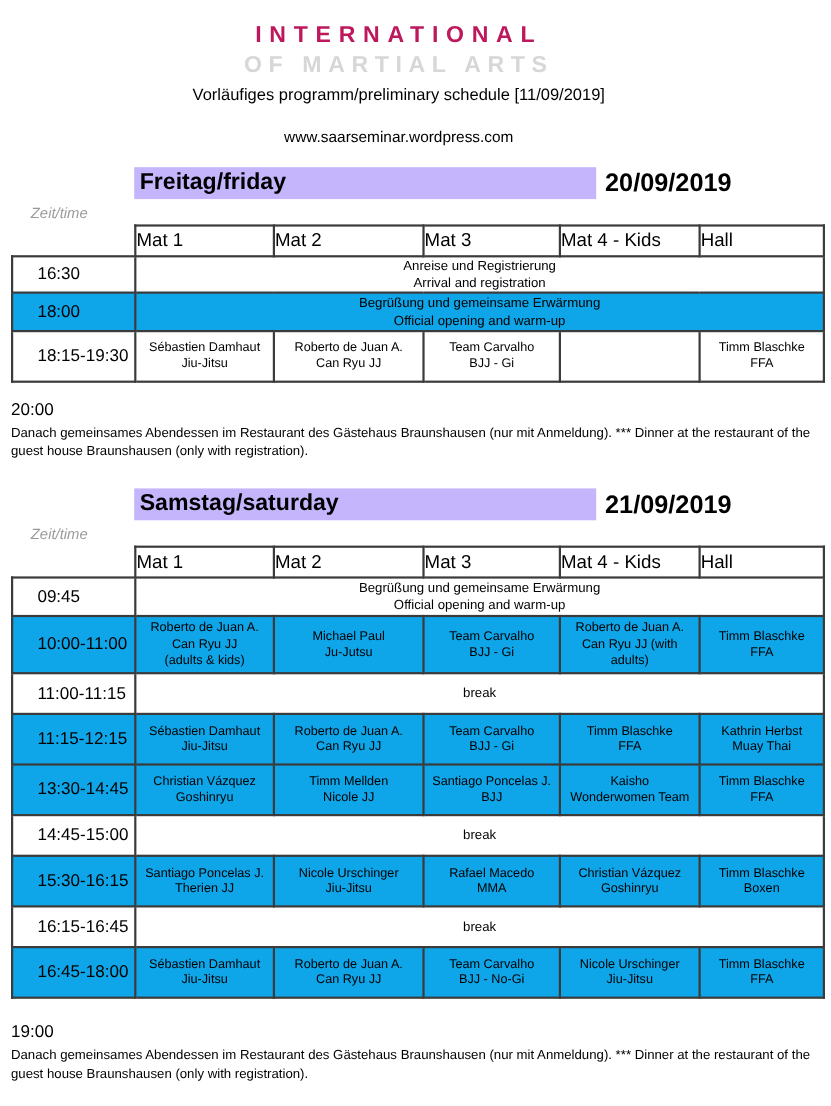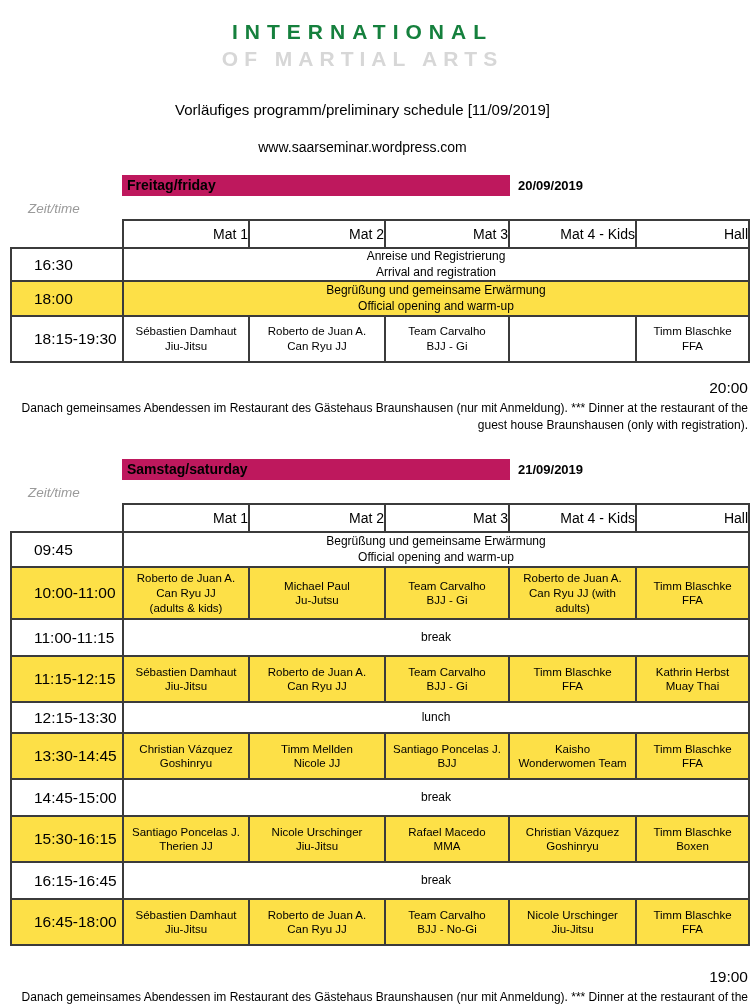--- a/index.html
+++ b/index.html
@@ -1,51 +1,51 @@
 <!DOCTYPE html>
 <html><head>
 <meta charset="utf-8">
 <style>
   * { box-sizing: border-box; }
   body { margin:0; background:#ffffff; color:#000; font-family:"Liberation Sans", sans-serif; }
   .page { width:755px; min-height:1005px; padding:20px 7px 6px 10px; margin:0 auto; background:#fff; }
 
   
   .title-block { width:705px; text-align:center; }
-  .t1 { font-size:21px; font-weight:bold; letter-spacing:7px; color:#15803d; }
+  .t1 { font-size:21px; font-weight:bold; letter-spacing:7px; color:#be185d; }
   .t2 { font-size:37px; font-weight:bold; letter-spacing:3px; color:#cfe792; margin-top:3px; }
   .t3 { font-size:21px; font-weight:bold; letter-spacing:6px; color:#d7d7d7; margin-top:3px; }
-  .subtitle { margin-top:30px; font-size:15px; }
+  .subtitle { margin-top:7px; font-size:15px; }
   .website { margin-top:21px; font-size:14px; }
 
   
   .day-section { margin-top:20px; }
   .day-section.second { margin-top:26px; }
   .day-row { display:flex; align-items:center; margin-left:112px; }
-  .day-bar { width:388px; background:#be185d; font-weight:bold; font-size:14px; padding:2px 0 3px 5px; }
-  .day-date { font-weight:bold; font-size:13px; margin-left:8px; }
+  .day-bar { width:420px; background:#c4b5fd; font-weight:bold; font-size:21px; padding:2px 0 3px 5px; }
+  .day-date { font-weight:bold; font-size:23px; margin-left:8px; }
   .zeit { font-style:italic; color:#9a9a9a; font-size:13.5px; margin:5px 0 3px 18px; }
 
   
   table.sched { border-collapse:collapse; width:738px; table-layout:fixed; }
   .sched th, .sched td { border:2px solid #3b3b3b; padding:0; }
   .sched th.corner { border:none; background:transparent; }
-  .sched th { font-size:14px; font-weight:normal; text-align:right; height:28px; }
+  .sched th { font-size:17px; font-weight:normal; text-align:left; height:28px; }
   td.time { font-size:15.5px; text-align:left; padding-left:22px; vertical-align:middle; white-space:nowrap; }
   td.span-cell { text-align:center; font-size:12px; line-height:1.3; vertical-align:middle; }
   td.cell { text-align:center; font-size:11.5px; line-height:1.28; vertical-align:middle; padding:3px 2px; }
-  tr.gray td { background:#fde047; }
+  tr.gray td { background:#0ea5e9; }
   tr.r-reg { height:31px; }
   tr.r-info { height:35px; }
   tr.r-sess { height:46px; }
   tr.r-break { height:37px; }
   tr.r-lunch { height:31px; }
 
   
-  .evening { text-align:right; margin-top:16px; }
+  .evening { text-align:left; margin-top:16px; }
   .evening.last { margin-top:22px; }
   .etime { font-size:15.5px; }
   .enote { font-size:12px; max-width:740px; margin:3px auto 0; line-height:1.38; }
 </style>
 </head>
 <body>
 
 <div class="page">
 
   <div class="title-block">
@@ -202,24 +202,20 @@
         </td>
         <td class="cell">
           <div>Timm Blaschke</div>
           <div>FFA</div>
         </td>
         <td class="cell">
           <div>Kathrin Herbst</div>
           <div>Muay Thai</div>
         </td>
       </tr>
-      <tr class="r-lunch">
-        <td class="time">12:15-13:30</td>
-        <td class="span-cell" colspan="5">lunch</td>
-      </tr>
       <tr class="r-sess gray">
         <td class="time">13:30-14:45</td>
         <td class="cell">
           <div>Christian Vázquez</div>
           <div>Goshinryu</div>
         </td>
         <td class="cell">
           <div>Timm Mellden</div>
           <div>Nicole JJ</div>
         </td>

